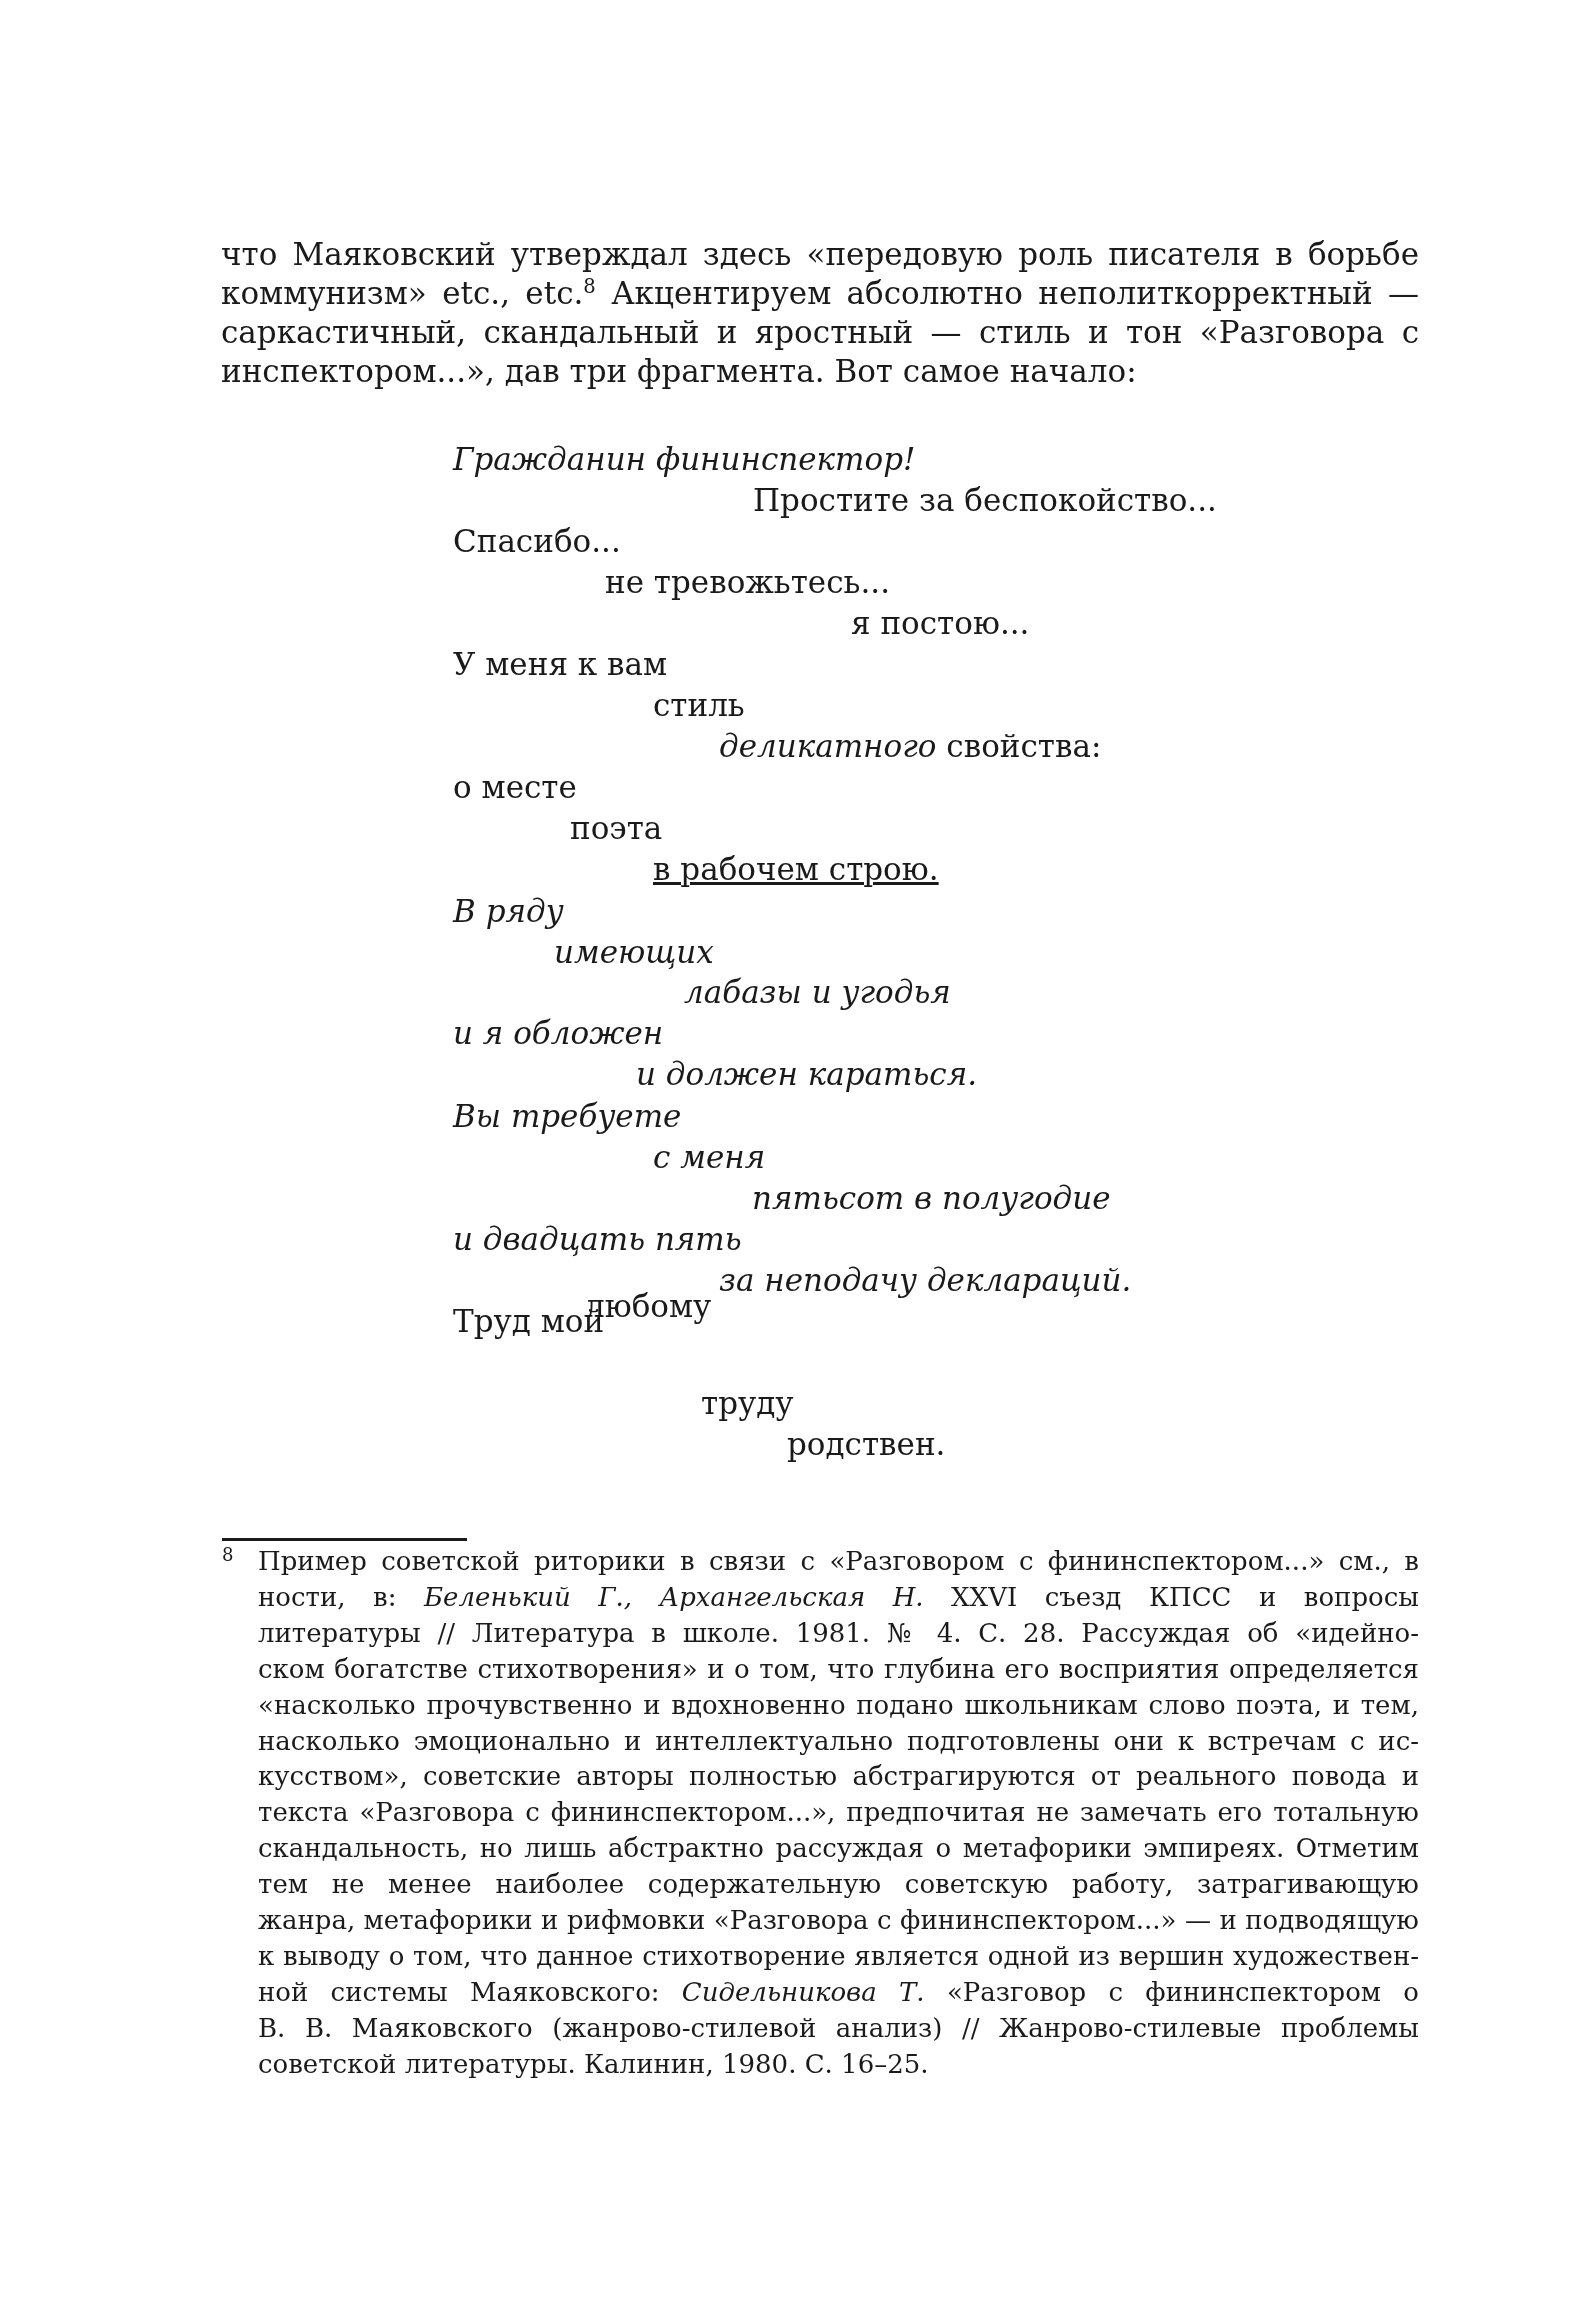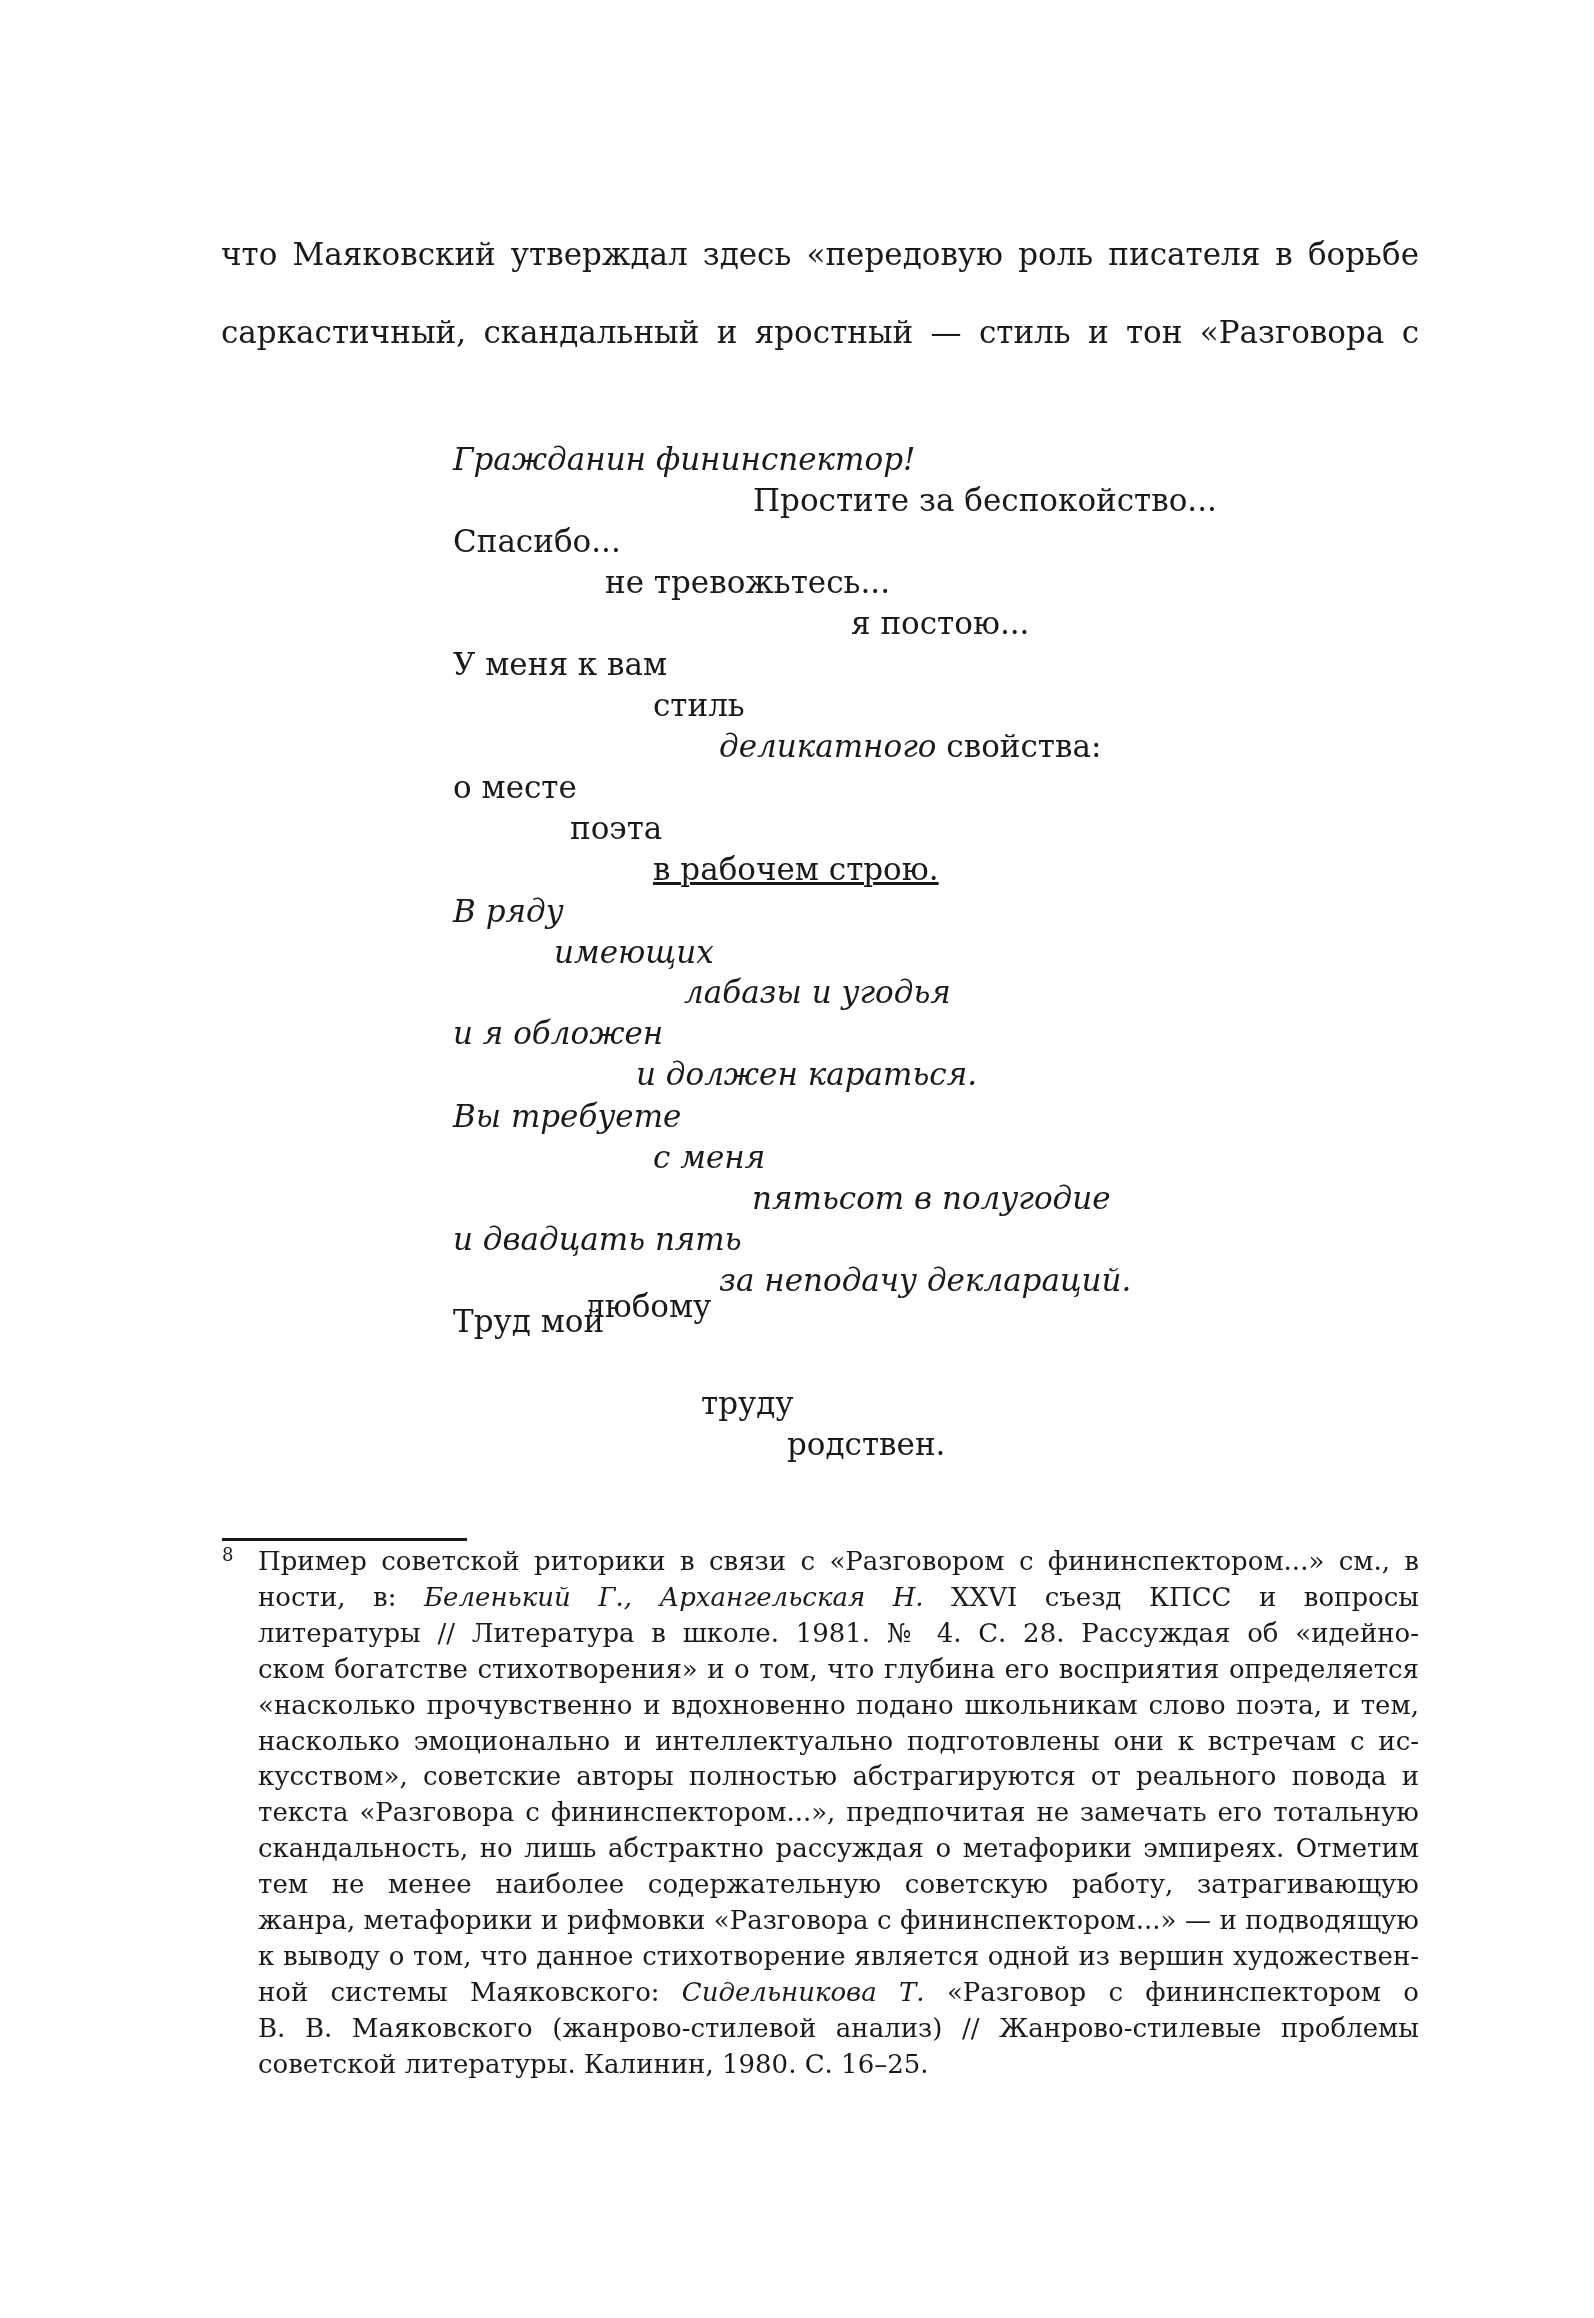--- a/index.html
+++ b/index.html
@@ -15,21 +15,23 @@
   .fn-ln { left: 258px; width: 1161px; font-size: 26px; line-height: 34px; height: 34px; overflow: hidden; text-align: justify; text-align-last: justify; white-space: normal; }
   .fn-ln.last { text-align-last: left; }
   sup.fnref { font-size: 19.6px; line-height: 0; vertical-align: 11.5px; }
 </style>
 </head>
 <body>
 
 <div class="page">
 
   <div class="ln body-ln" style="top:235px;">что Маяковский утверждал здесь «передовую роль писателя в борьбе за</div>
+  <div class="ln body-ln" style="top:274px;"><span>коммунизм» etc., etc.</span><sup class="fnref">8</sup><span> Акцентируем абсолютно неполиткорректный —</span></div>
   <div class="ln body-ln" style="top:313px;">саркастичный, скандальный и яростный — стиль и тон «Разговора с фин-</div>
+  <div class="ln body-ln last" style="top:352px;">инспектором...», дав три фрагмента. Вот самое начало:</div>
 
   <div>
     <div class="ln poem-ln it" style="top:439px; left:453px;">Гражданин фининспектор!</div>
     <div class="ln poem-ln" style="top:480px; left:753px;">Простите за беспокойство...</div>
     <div class="ln poem-ln" style="top:521px; left:453px;">Спасибо...</div>
     <div class="ln poem-ln" style="top:562px; left:605px;">не тревожьтесь...</div>
     <div class="ln poem-ln" style="top:603px; left:851px;">я постою...</div>
     <div class="ln poem-ln" style="top:644px; left:453px;">У меня к вам</div>
     <div class="ln poem-ln" style="top:685px; left:653px;">стиль</div>
     <div class="ln poem-ln" style="top:726px; left:719px;"><span class="it">деликатного</span><span> свойства:</span></div>

